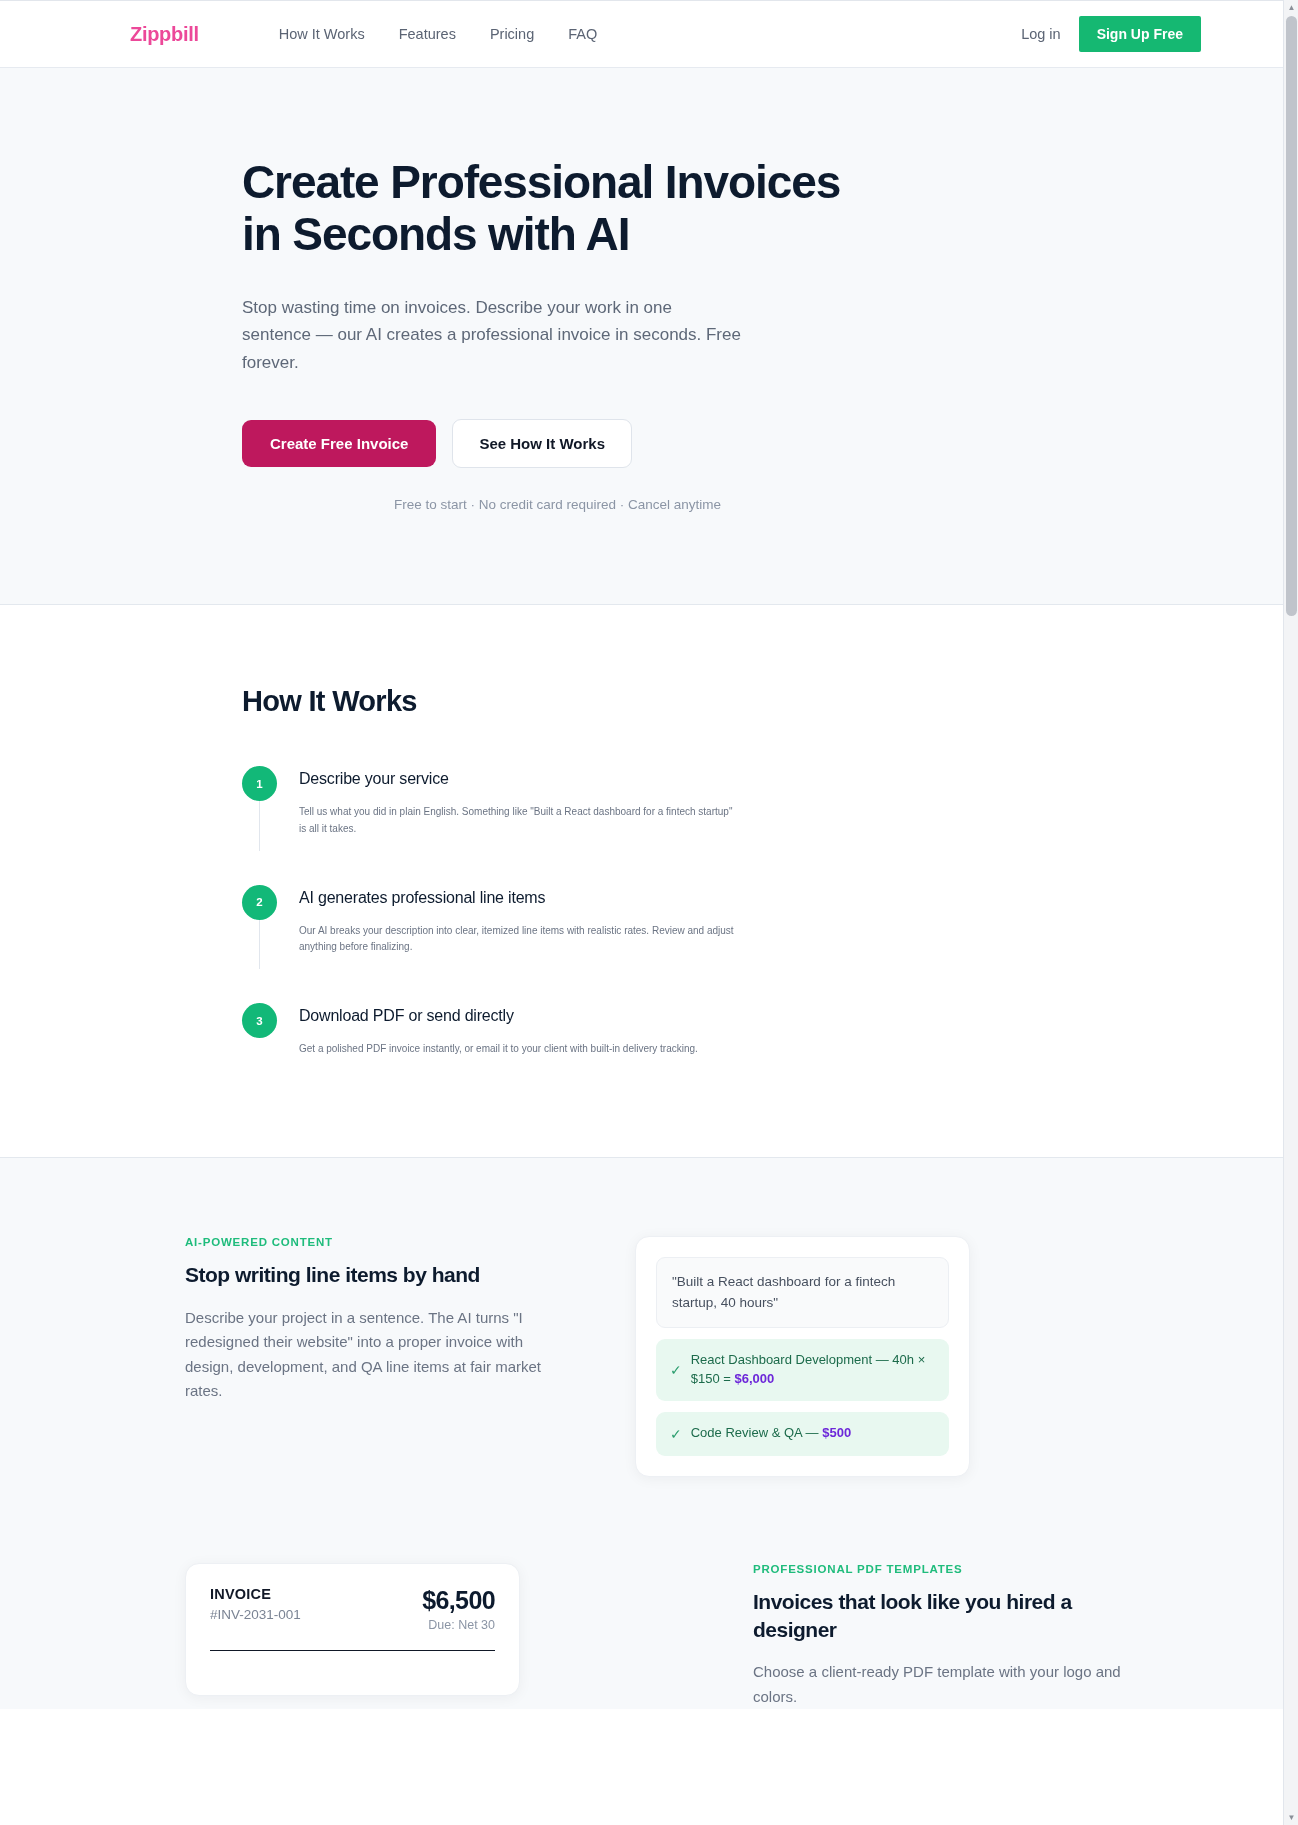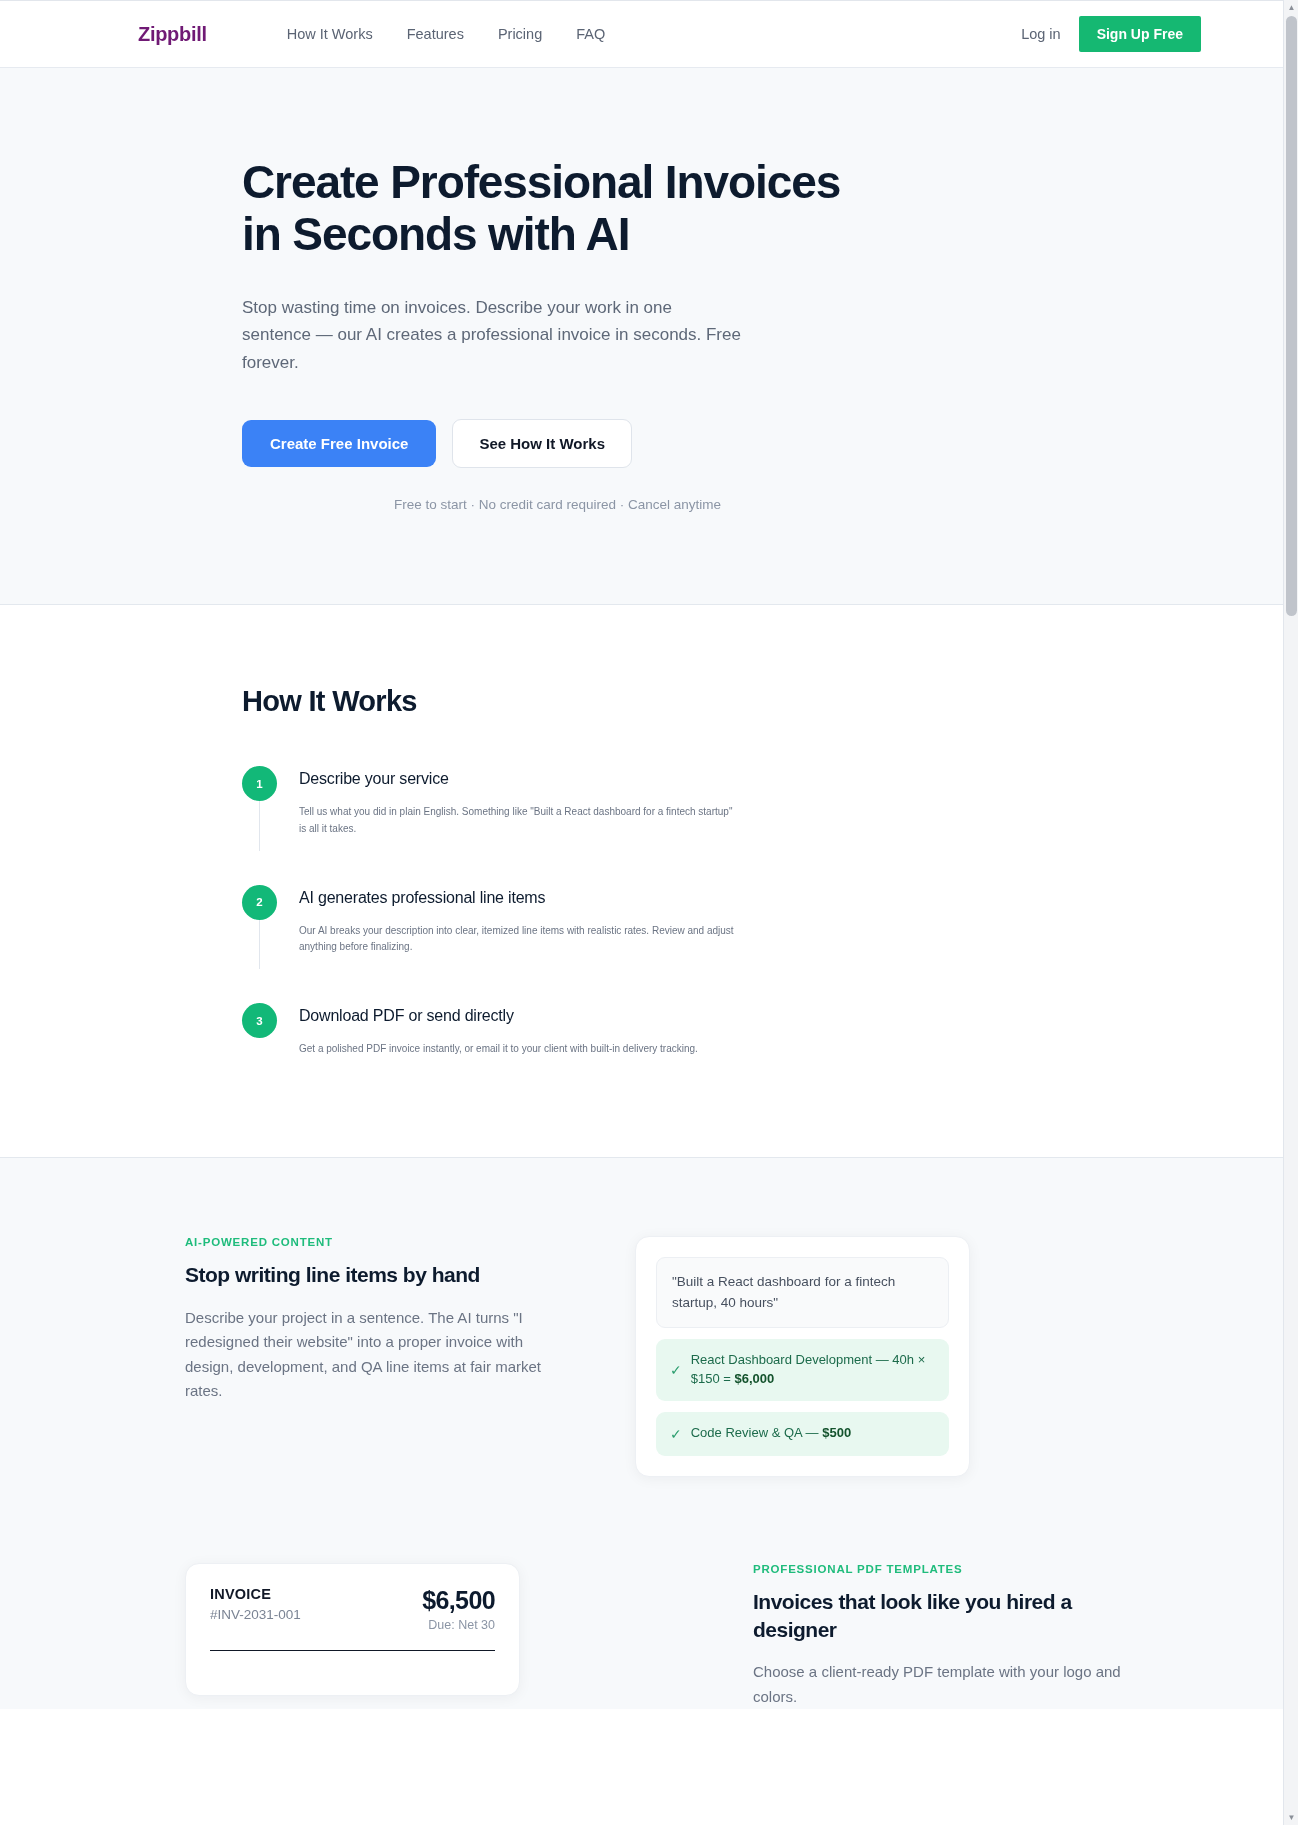--- a/index.html
+++ b/index.html
@@ -72,22 +72,21 @@
     width: 100%;
     max-width: 1283px;
     display: flex;
     align-items: center;
     padding: 0 38px 0 130px;
   }
   .brand {
     font-size: 20px;
     font-weight: bold;
     letter-spacing: -0.3px;
-    color: #701a75;
-    margin-left: 8px;
+    color: #ec4899;
   }
   .nav-links {
     display: flex;
     align-items: center;
     gap: 34px;
     margin-left: 80px;
   }
   .nav-link {
     font-size: 14.5px;
     color: #5b6474;
@@ -144,21 +143,21 @@
     color: #5e6878;
     max-width: 500px;
   }
   .hero-buttons {
     margin-top: 43px;
     display: flex;
     align-items: center;
     gap: 16px;
   }
   .btn-primary {
-    background: #3b82f6;
+    background: #be185d;
     color: #ffffff;
     font-size: 15px;
     font-weight: bold;
     padding: 15px 28px;
     border-radius: 9px;
     border: none;
     cursor: pointer;
     font-family: "Liberation Sans", sans-serif;
   }
   .btn-secondary {
@@ -321,21 +320,21 @@
     gap: 9px;
     font-size: 13px;
     line-height: 1.45;
     color: #1c6b4b;
   }
   .ai-check {
     color: #2a9d6d;
     font-size: 14px;
     flex: 0 0 auto;
   }
-  .ai-line b { font-weight: bold; color: #14532d; }
+  .ai-line b { font-weight: bold; color: #6d28d9; }
 
   
   .invoice-card {
     background: #ffffff;
     border: 1px solid #edf0f4;
     border-radius: 14px;
     padding: 22px 24px;
     box-shadow: 0 2px 14px rgba(16, 24, 40, 0.05);
     width: 335px;
   }

